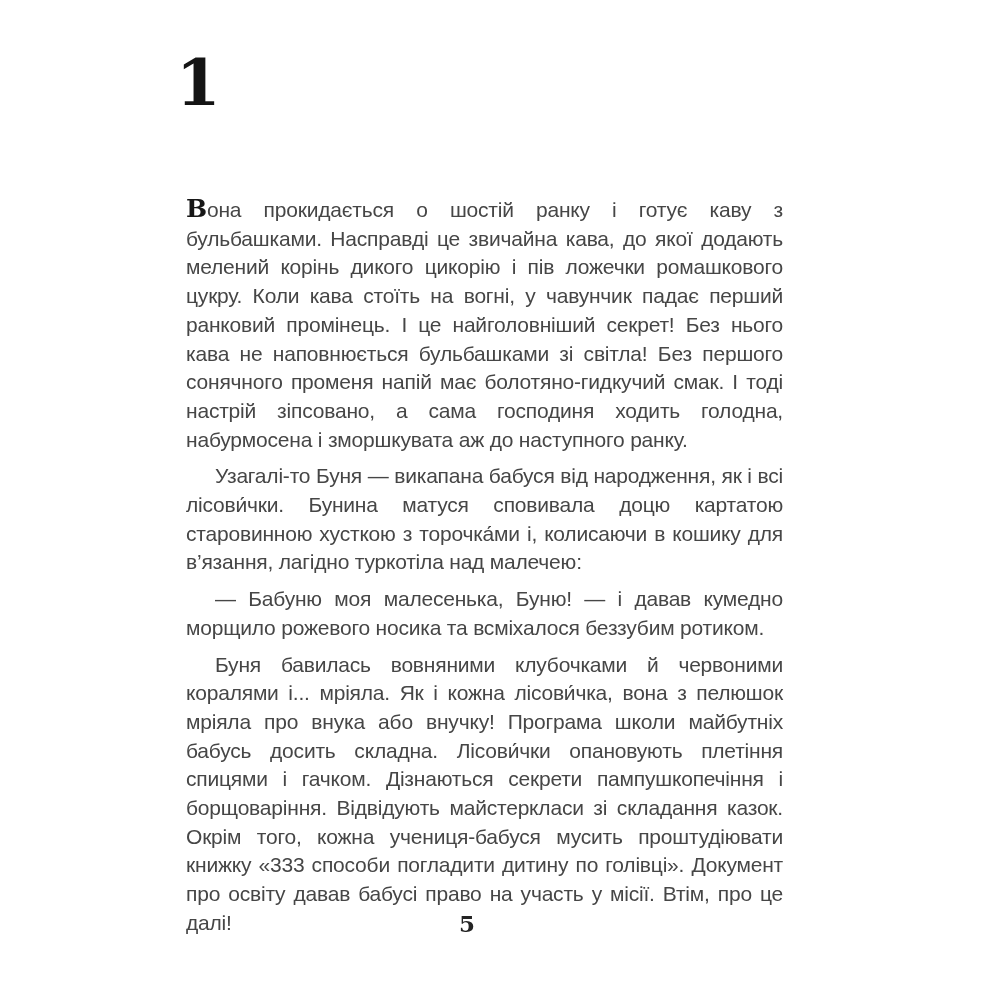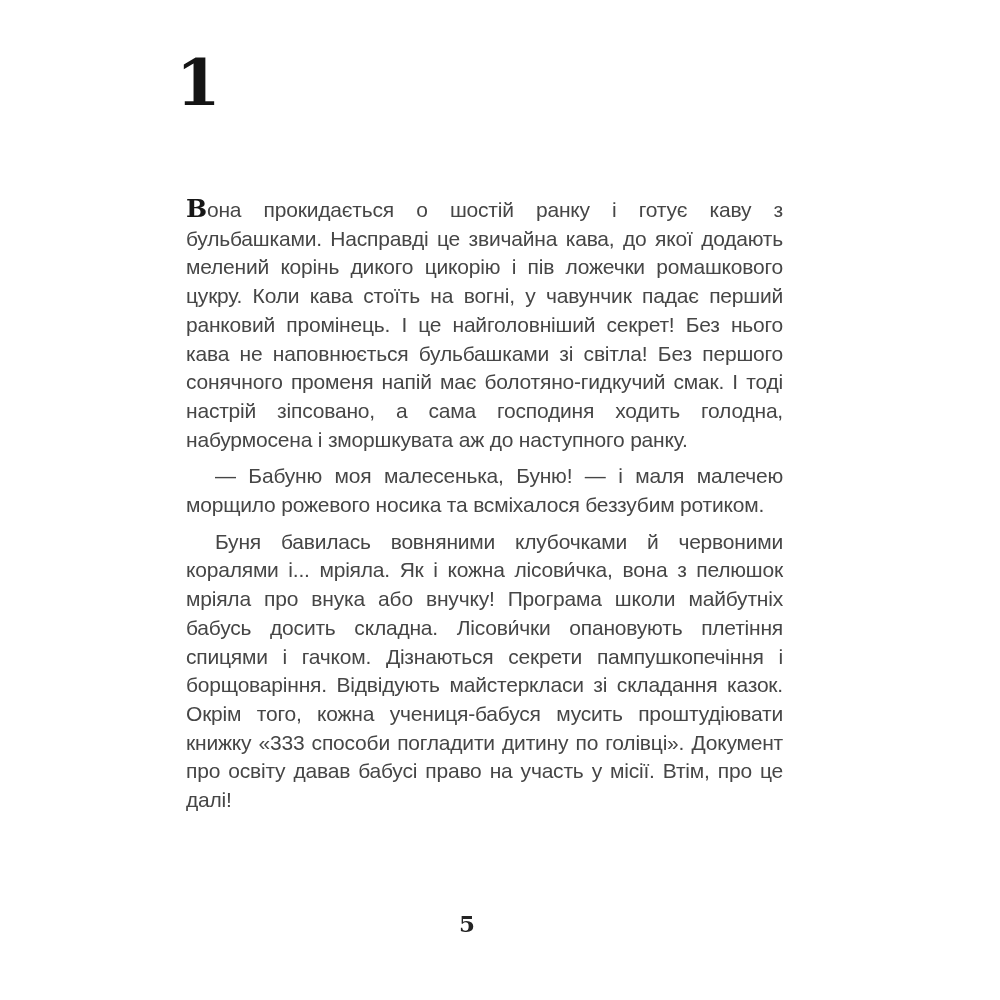--- a/index.html
+++ b/index.html
@@ -68,22 +68,23 @@
 <body>
 
 <div class="page" lang="uk">
 
   <div class="chapter-number">1</div>
 
   <div class="text-block">
 
     <p class="para"><span class="dropcap">В</span><span>она прокидається о шостій ранку і готує каву з бульбашками. Насправді це звичайна кава, до якої додають мелений корінь дикого цикорію і пів ложечки ромашкового цукру. Коли кава стоїть на вогні, у чавунчик падає перший ранковий промінець. І це найголовніший секрет! Без нього кава не наповнюється бульбашками зі світла! Без першого сонячного променя напій має болотяно-гидкучий смак. І тоді настрій зіпсовано, а сама господиня ходить голодна, набурмосена і зморшкувата аж до наступного ранку.</span></p>
 
+    <p class="para indented">Узагалі-то Буня — викапана бабуся від народження, як і всі лісови́чки. Бунина матуся сповивала доцю картатою старовинною хусткою з торочка́ми і, колисаючи в кошику для в’язання, лагідно туркотіла над малечею:</p>
 
-    <p class="para indented">— Бабуню моя малесенька, Буню! — і маля малечею морщило рожевого носика та всміхалося беззубим ротиком.</p>
+    <p class="para indented">— Бабуню моя малесенька, Буню! — і давав кумедно морщило рожевого носика та всміхалося беззубим ротиком.</p>
 
     <p class="para indented">Буня бавилась вовняними клубочками й червоними коралями і... мріяла. Як і кожна лісови́чка, вона з пелюшок мріяла про внука або внучку! Програма школи майбутніх бабусь досить складна. Лісови́чки опановують плетіння спицями і гачком. Дізнаються секрети пампушкопечіння і борщоваріння. Відвідують майстеркласи зі складання казок. Окрім того, кожна учениця-бабуся мусить проштудіювати книжку «333 способи погладити дитину по голівці». Документ про освіту давав бабусі право на участь у місії. Втім, про це далі!</p>
 
   </div>
 
   <div class="page-number">5</div>
 
 </div>
 
 </body></html>

